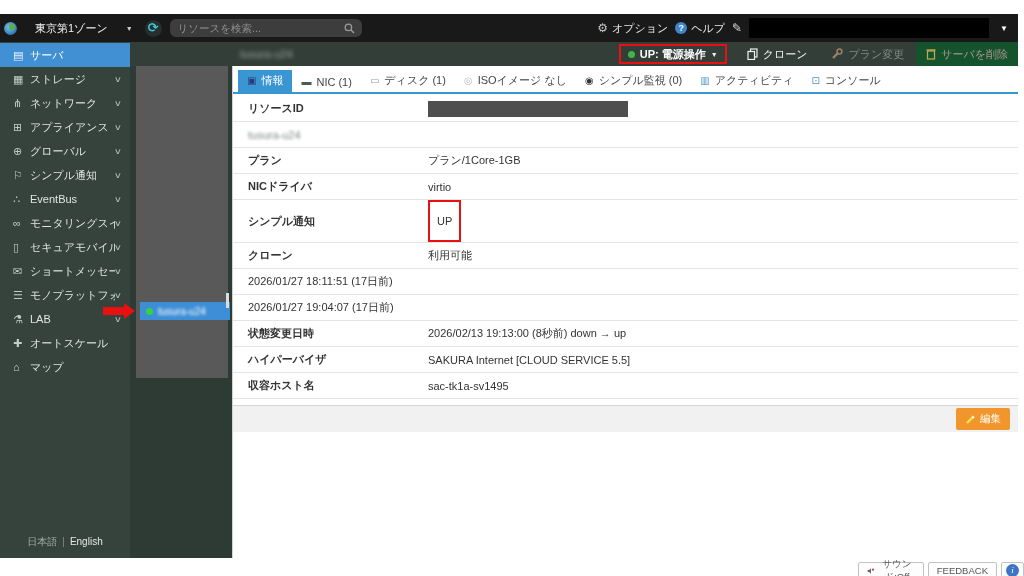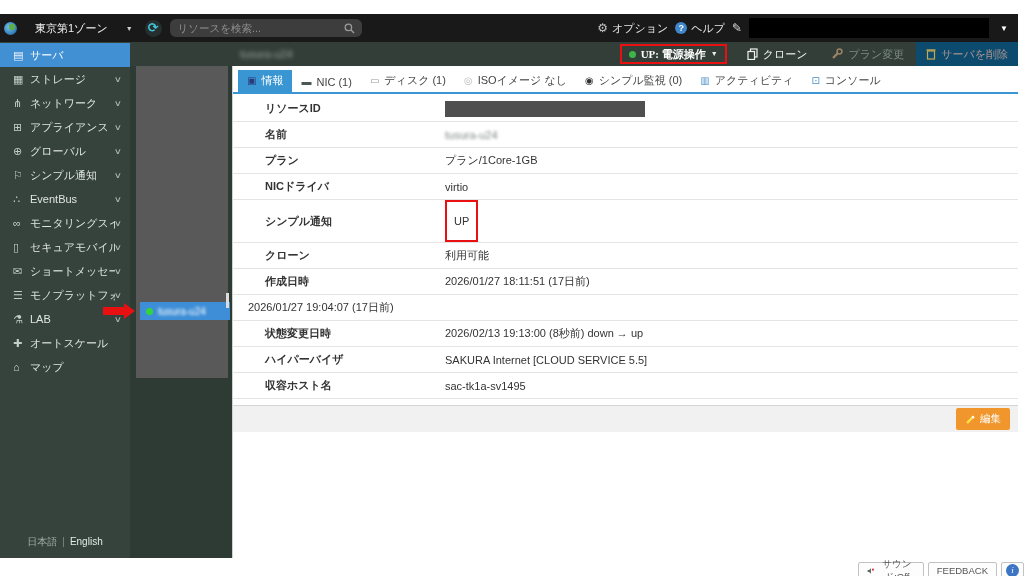--- a/index.html
+++ b/index.html
@@ -55,42 +55,42 @@
   .right { flex:1; display:flex; flex-direction:column; min-width:0; }
   .toolbar { height:24px; background:#333e39; display:flex; align-items:center; flex-shrink:0; }
   .server-name { color:#9aa69f; font-size:11px; margin-left:110px; filter:blur(2px); }
   .toolbar-right { margin-left:auto; display:flex; align-items:stretch; height:100%; }
   .power-frame { border:2px solid #e81010; display:flex; align-items:center; gap:5px; padding:0 7px; margin:0 8px 0 0; align-self:center; height:20px; cursor:pointer; }
   .power-dot { width:7px; height:7px; border-radius:50%; background:#3db54a; }
   .power-label { color:#ffffff; font-size:11px; font-weight:bold; white-space:nowrap; }
   .power-caret { font-size:7px; color:#eeeeee; }
   .tb-btn { display:flex; align-items:center; gap:5px; color:#eef2f0; font-size:11px; padding:0 12px; cursor:pointer; white-space:nowrap; }
   .tb-btn.disabled { color:#7d8a84; cursor:default; }
-  .tb-btn.delete { background:#0c4a6e; color:#b29790; padding:0 10px; }
+  .tb-btn.delete { background:#14532d; color:#b29790; padding:0 10px; }
 
   .body { flex:1; display:flex; min-height:0; }
 
   
   .listpanel { width:102px; background:#2e3a34; position:relative; flex-shrink:0; }
   .redaction-block { position:absolute; left:6px; top:0; width:92px; height:312px; background:#595959; }
   .list-selected { position:absolute; left:10px; top:236px; width:90px; height:18px; background:#3d8ed7; display:flex; align-items:center; gap:5px; padding-left:6px; cursor:pointer; }
   .ls-dot { width:7px; height:7px; border-radius:50%; background:#35d43a; flex-shrink:0; }
   .ls-label { color:#ffffff; font-size:10px; white-space:nowrap; overflow:hidden; filter:blur(1.5px); }
   .scroll-thumb { position:absolute; right:3px; top:227px; width:3px; height:15px; background:#dcdcdc; }
 
   
   .content { flex:1; background:#ffffff; border-left:1px solid #cfd4d1; display:flex; flex-direction:column; min-width:0; }
   .tabbar { display:flex; align-items:flex-end; padding:4px 0 0 5px; border-bottom:2px solid #3a96d2; }
   .tab { display:flex; align-items:center; gap:5px; padding:3px 9px 4px 9px; font-size:11px; color:#444444; cursor:pointer; white-space:nowrap; }
   .tab.selected { background:#3a96d2; color:#ffffff; }
   .tab-icon { font-size:10px; line-height:1; }
 
   .info-rows { margin-top:2px; }
   .irow { display:flex; align-items:center; min-height:26px; border-bottom:1px solid #e4e4e4; padding-left:15px; }
-  .ilabel { width:180px; font-size:11px; font-weight:bold; color:#333333; flex-shrink:0;margin-left:17px; }
+  .ilabel { width:180px; font-size:11px; font-weight:bold; color:#333333; flex-shrink:0; }
   .ivalue { font-size:11px; color:#333333; display:flex; align-items:center; }
   .redact-block { width:200px; height:16px; background:#4f4f4f; }
   .blur-text { filter:blur(1.8px); color:#7e8a84; }
   .annotate { border:2px solid #e81010; padding:13px 7px; display:inline-block; }
 
   .panel-footer { margin-top:6px; background:#f1f1f1; border-top:1px solid #d5d5d5; height:27px; display:flex; align-items:center; justify-content:flex-end; padding-right:8px; flex-shrink:0; }
   .edit-btn { background:#f0962c; border:none; color:#ffffff; font-size:10.5px; padding:4px 9px; border-radius:2px; display:flex; align-items:center; gap:4px; cursor:pointer; font-family:"Liberation Sans","DejaVu Sans",sans-serif; }
 
   
   .bottom-widgets { position:absolute; left:858px; top:562px; display:flex; align-items:center; gap:4px; }
@@ -215,21 +215,21 @@
         <span class="ja">日本語</span><span class="sep">|</span><span class="en">English</span>
       </div>
     </div>
 
     <div class="right">
 
       <div class="toolbar">
         <span class="server-name">tusura-u24</span>
         <div class="toolbar-right">
           <span class="power-frame">
-            <span style="display:flex;align-items:center;gap:5px;font-family:Liberation Serif, serif;">
+            <span style="display:flex;align-items:center;gap:5px;">
               <span class="power-dot"></span>
               <span class="power-label">UP: 電源操作</span>
               <span class="power-caret">▼</span>
             </span>
           </span>
           <span class="tb-btn">
             <svg width="11" height="12" viewBox="0 0 11 12">
               <rect x="3.5" y="1" width="6.5" height="8" fill="none" stroke="#eef2f0" stroke-width="1.2"></rect>
               <rect x="1" y="3.5" width="6.5" height="8" fill="#333e39" stroke="#eef2f0" stroke-width="1.2"></rect>
             </svg>
@@ -295,21 +295,20 @@
   </div>
             </div>
           <div class="info-rows" id="info-rows">
               <div class="irow">
     <span class="ilabel">リソースID</span>
     <span class="ivalue">
                   <div class="redact-block"></div>
                 </span>
   </div>
               <div class="irow">
-    <span class="ilabel">名前</span>
     <span class="ivalue">
                   <span class="blur-text">tusura-u24</span>
                 </span>
   </div>
               <div class="irow">
     <span class="ilabel">プラン</span>
     <span class="ivalue">
                   <span>プラン/1Core-1GB</span>
                 </span>
   </div>
@@ -325,21 +324,20 @@
                   <span class="annotate">UP</span>
                 </span>
   </div>
               <div class="irow">
     <span class="ilabel">クローン</span>
     <span class="ivalue">
                   <span>利用可能</span>
                 </span>
   </div>
               <div class="irow">
-    <span class="ilabel">作成日時</span>
     <span class="ivalue">
                   <span>2026/01/27 18:11:51 (17日前)</span>
                 </span>
   </div>
               <div class="irow">
     <span class="ivalue">
                   <span>2026/01/27 19:04:07 (17日前)</span>
                 </span>
   </div>
               <div class="irow">

